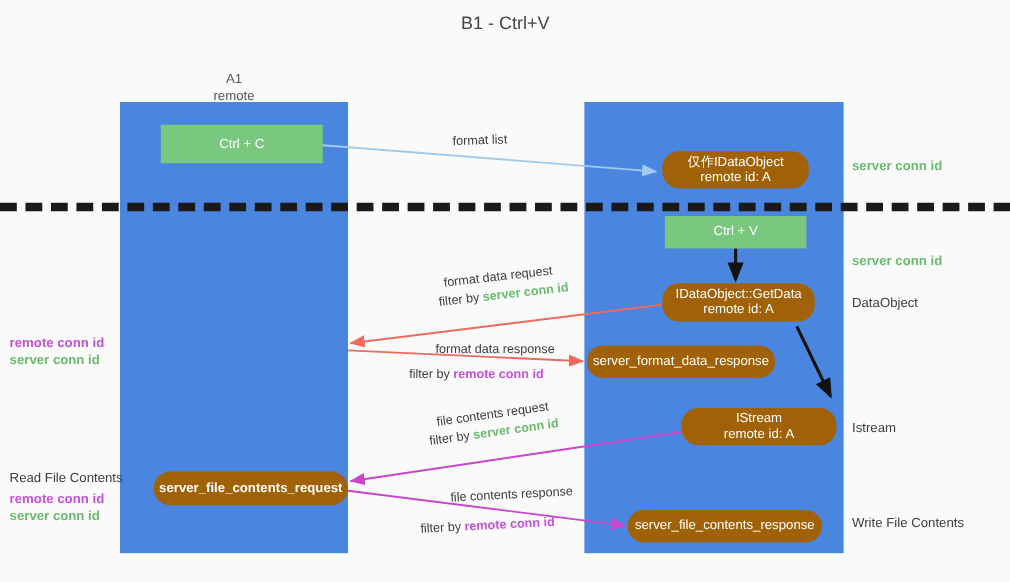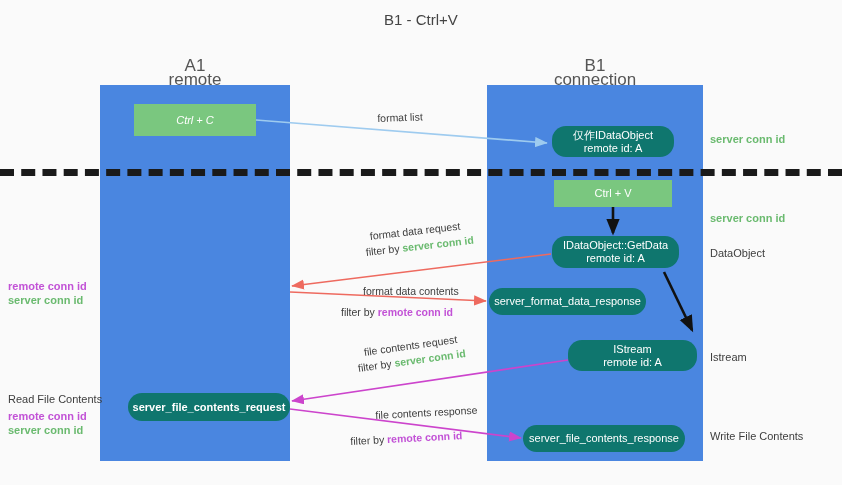--- a/index.html
+++ b/index.html
@@ -17,38 +17,38 @@
   #title{
     left:0;top:10px;width:842px;
     text-align:center;
     color:#444;
     font-size:15px;
     line-height:19px;
   }
 
   
   .col-head{
-    text-align:center;color:#555;font-size:17px;line-height:14px;
+    text-align:center;color:#555;font-size:11px;line-height:14px;
   }
 
   
   .lane{background:#4a86e0;}
 
   
   .box{
     box-sizing:border-box;
     display:flex;align-items:center;justify-content:center;
     text-align:center;
     color:#ffffff;
     font-size:11px;
     line-height:13px;
     padding:2px 4px;
   }
   .box.green{background:#7ac77f;}
-  .box.orange{background:#0f766e;border-radius:14px;}
+  .box.orange{background:#a16207;border-radius:14px;}
 
   
   .note{font-size:11px;color:#3d3d3d;line-height:14px;white-space:nowrap;}
   .note-green{color:#6aba6f;font-weight:bold;}
   .note-purple{color:#c252d6;font-weight:bold;}
 
   
   .edge-label{
     font-size:10.5px;color:#3d3d3d;line-height:14px;white-space:nowrap;
     transform-origin:0 0;
@@ -69,24 +69,20 @@
 
 <div id="stage">
 
   <div class="abs" id="title">
     <div>B1 - Ctrl+V</div>
   </div>
 
   <div class="abs col-head" style="left:100px;top:59px;width:190px;">
     <div>A1</div>
     <div>remote</div>
-  </div>
-  <div class="abs col-head" style="left:487px;top:59px;width:216px;">
-    <div>B1</div>
-    <div>connection</div>
   </div>
 
   <div class="abs lane" style="left:100px;top:85px;width:190px;height:376px;"></div>
   <div class="abs lane" style="left:487px;top:85px;width:216px;height:376px;"></div>
 
   <svg id="wires" viewBox="0 0 842 485">
     <defs>
       <marker id="ah-blue" markerWidth="9" markerHeight="9" refX="7.5" refY="3.2" orient="auto" markerUnits="strokeWidth">
         <path d="M0,0 L8,3.2 L0,6.4 z" fill="#9ecbef"></path>
       </marker>
@@ -111,21 +107,21 @@
 
     <line x1="290" y1="292" x2="486" y2="301" stroke="#ee6a5f" stroke-width="1.6" marker-end="url(#ah-red)"></line>
 
     <line x1="568" y1="360" x2="292" y2="401" stroke="#cc44cc" stroke-width="1.6" marker-end="url(#ah-mag)"></line>
 
     <line x1="290" y1="409" x2="521" y2="438" stroke="#cc44cc" stroke-width="1.6" marker-end="url(#ah-mag)"></line>
   </svg>
 
   <div class="abs" id="divider"></div>
 
-  <div class="abs box green" style="left:134px;top:104px;width:122px;height:32px;font-style:italic;">Ctrl + C</div>
+  <div class="abs box green" style="left:134px;top:104px;width:135px;height:32px;">Ctrl + C</div>
 
 
   <div class="abs box orange" style="left:128px;top:393px;width:162px;height:28px;font-weight:bold;">server_file_contents_request</div>
 
   <div class="abs box orange" style="left:552px;top:126px;width:122px;height:31px;">
     <div>
       <div>仅作IDataObject</div>
       <div>remote id: A</div>
     </div>
   </div>
@@ -171,21 +167,21 @@
 
   <div class="abs note" style="left:710px;top:429px;">Write File Contents</div>
 
   <div class="abs edge-label" style="left:377px;top:111px;transform:rotate(-2deg);">format list</div>
 
   <div class="abs edge-label" style="left:369px;top:229px;transform:rotate(-6.5deg);">format data request</div>
   <div class="abs edge-label" style="left:365px;top:245px;transform:rotate(-6.5deg);">
     <span>filter by </span><span class="lbl-green">server conn id</span>
   </div>
 
-  <div class="abs edge-label" style="left:363px;top:284px;transform:rotate(0deg);">format data contents</div>
+  <div class="abs edge-label" style="left:363px;top:284px;transform:rotate(0deg);">format data response</div>
   <div class="abs edge-label" style="left:341px;top:305px;transform:rotate(0deg);">
     <span>filter by </span><span class="lbl-purple">remote conn id</span>
   </div>
 
   <div class="abs edge-label" style="left:363px;top:345px;transform:rotate(-8deg);">file contents request</div>
   <div class="abs edge-label" style="left:357px;top:361px;transform:rotate(-8deg);">
     <span>filter by </span><span class="lbl-green">server conn id</span>
   </div>
 
   <div class="abs edge-label" style="left:375px;top:408px;transform:rotate(-3deg);">file contents response</div>

